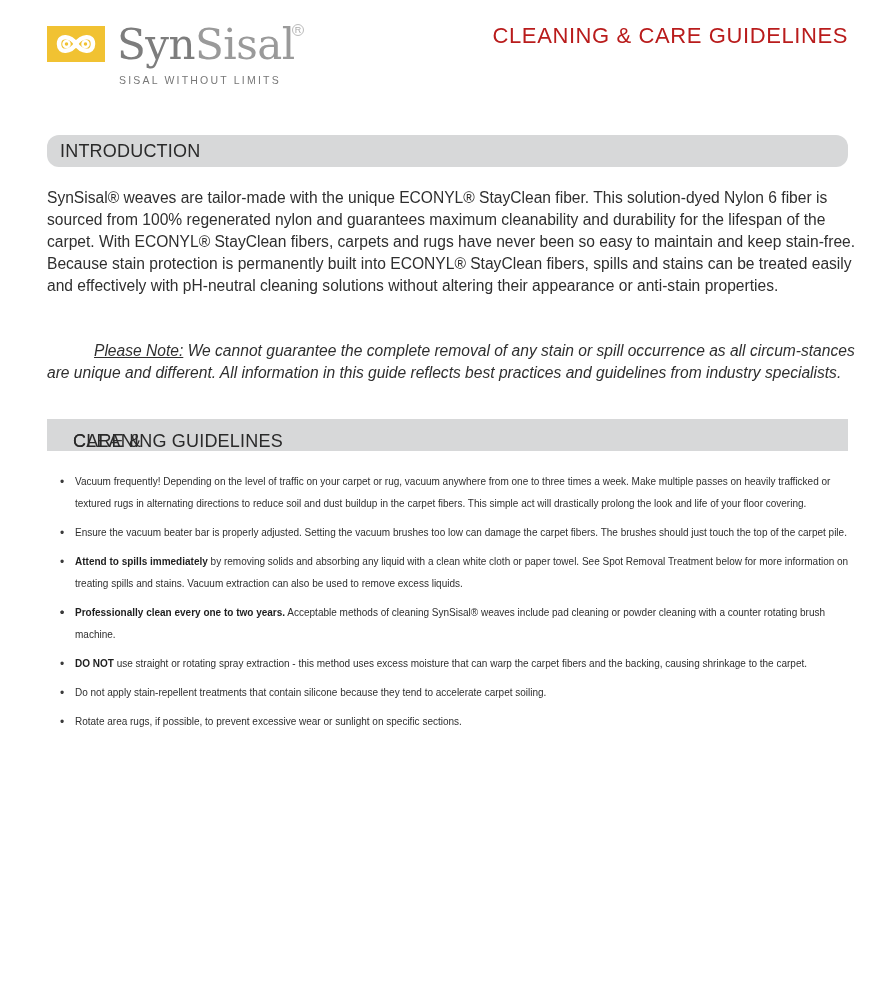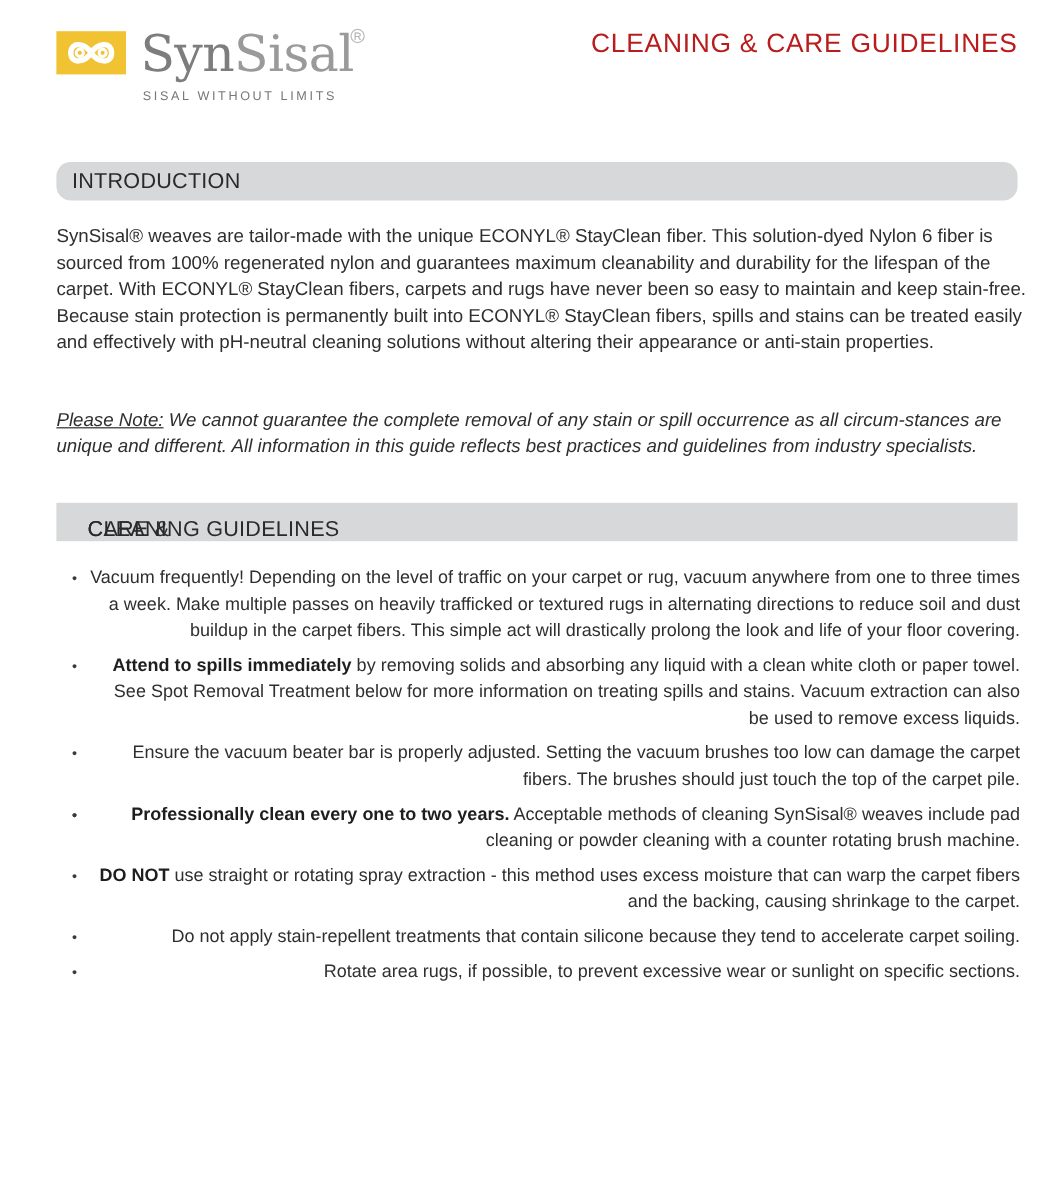--- a/index.html
+++ b/index.html
@@ -12,23 +12,23 @@
                  font-size: 42px; color: #8a8a8a; letter-spacing: -0.5px; white-space: nowrap; line-height: 50px; }
     .logo-word .syn { color: #7d7d7d; }
     .logo-word .sisal { color: #9a9a9a; }
     .logo-reg { position: absolute; left: 245px; top: -2px; font-size: 9px; color: #aaaaaa;
                 border: 1px solid #bbbbbb; border-radius: 50%; width: 10px; height: 10px; line-height: 10px; text-align: center; }
     .logo-tag { position: absolute; left: 72px; top: 48px; font-size: 10.5px; letter-spacing: 2.2px; color: #777777; white-space: nowrap; }
     .doc-title { position: absolute; right: 37px; top: 23px; font-size: 22px; letter-spacing: 0.6px; color: #b91c1c; white-space: nowrap; }
     .section-bar { position: absolute; left: 47px; width: 801px; height: 32px; background: #d7d8d9; }
     .section-bar span { position: absolute; left: 13px; top: 6px; font-size: 18px; color: #2a2a2a; letter-spacing: 0.2px; white-space: nowrap; }
     .p { position: absolute; left: 47px; width: 810px; font-size: 15.6px; line-height: 22px; color: #2f2f2f; }
-    .p em { font-style: italic; }
+    .p em { font-style: italic; margin-left: 47px; }
     .note-label { text-decoration: underline; }
-    ul.bullets { position: absolute; left: 60px; top: 471px; width: 790px; margin: 0; padding: 0; list-style: none; font-size: 15px; line-height: 22px; color: #2f2f2f; text-align: right; }
+    ul.bullets { position: absolute; left: 60px; top: 471px; width: 790px; margin: 0; padding: 0; list-style: none; font-size: 10px; line-height: 22px; color: #2f2f2f; }
     ul.bullets > li { position: relative; padding-left: 15px; margin-bottom: 7px; }
     ul.bullets > li::before { content: "\2022"; position: absolute; left: 0; top: 0; font-size: 12px; color: #3a3a3a; }
     ul.sub { margin: 7px 0 0 0; padding: 0; list-style: none; }
     ul.sub > li { position: relative; padding-left: 36px; }
     ul.sub > li::before { content: "\00BB"; position: absolute; left: 21px; top: 0; color: #3a3a3a; }
     b { font-weight: bold; color: #1e1e1e; }
   </style>
 </head>
 <body>
 
@@ -54,21 +54,21 @@
 
 <div class="section-bar" style="top:419px;">
   <span>
       <span>CARE &amp; </span>
       <span>CLEANING GUIDELINES</span>
     </span>
 </div>
 
 <ul class="bullets">
   <li><b></b><span>Vacuum frequently! Depending on the level of traffic on your carpet or rug, vacuum anywhere from one to three times a week. Make multiple passes on heavily trafficked or textured rugs in alternating directions to reduce soil and dust buildup in the carpet fibers. This simple act will drastically prolong the look and life of your floor covering.</span></li>
+  <li><b></b><span>Ensure the vacuum beater bar is properly adjusted. Setting the vacuum brushes too low can damage the carpet fibers. The brushes should just touch the top of the carpet pile.</span></li>
   <li><b>Attend to spills immediately</b><span> by removing solids and absorbing any liquid with a clean white cloth or paper towel. See Spot Removal Treatment below for more information on treating spills and stains. Vacuum extraction can also be used to remove excess liquids.</span></li>
-  <li><b></b><span>Ensure the vacuum beater bar is properly adjusted. Setting the vacuum brushes too low can damage the carpet fibers. The brushes should just touch the top of the carpet pile.</span></li>
   <li><b></b>
   </li>
   <li><b>Professionally clean every one to two years.</b><span> Acceptable methods of cleaning SynSisal® weaves include pad cleaning or powder cleaning with a counter rotating brush machine.</span></li>
   <li><b>DO NOT</b><span> use straight or rotating spray extraction - this method uses excess moisture that can warp the carpet fibers and the backing, causing shrinkage to the carpet.</span></li>
   <li><b></b><span>Do not apply stain-repellent treatments that contain silicone because they tend to accelerate carpet soiling.</span></li>
   <li><b></b><span>Rotate area rugs, if possible, to prevent excessive wear or sunlight on specific sections.</span></li>
 </ul>
 
 </body></html>

